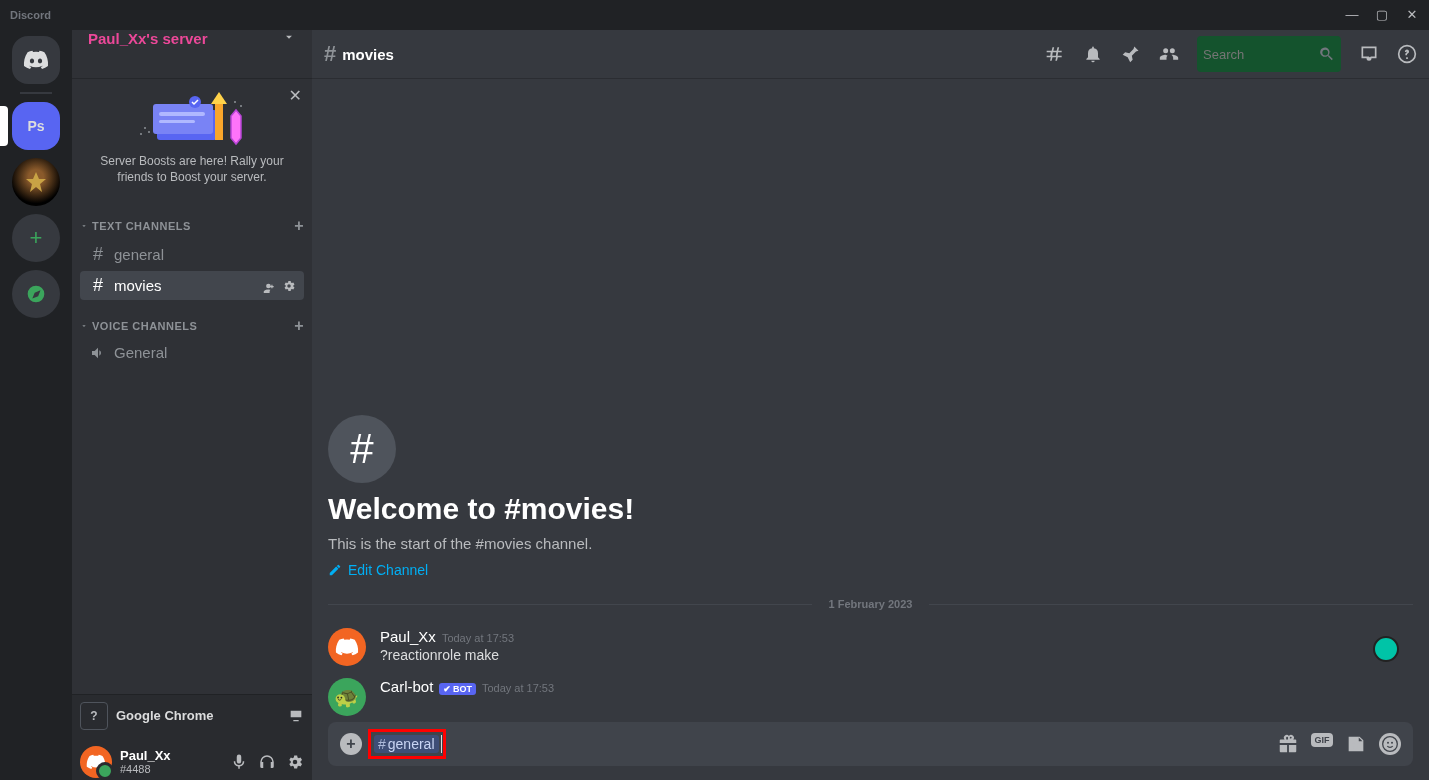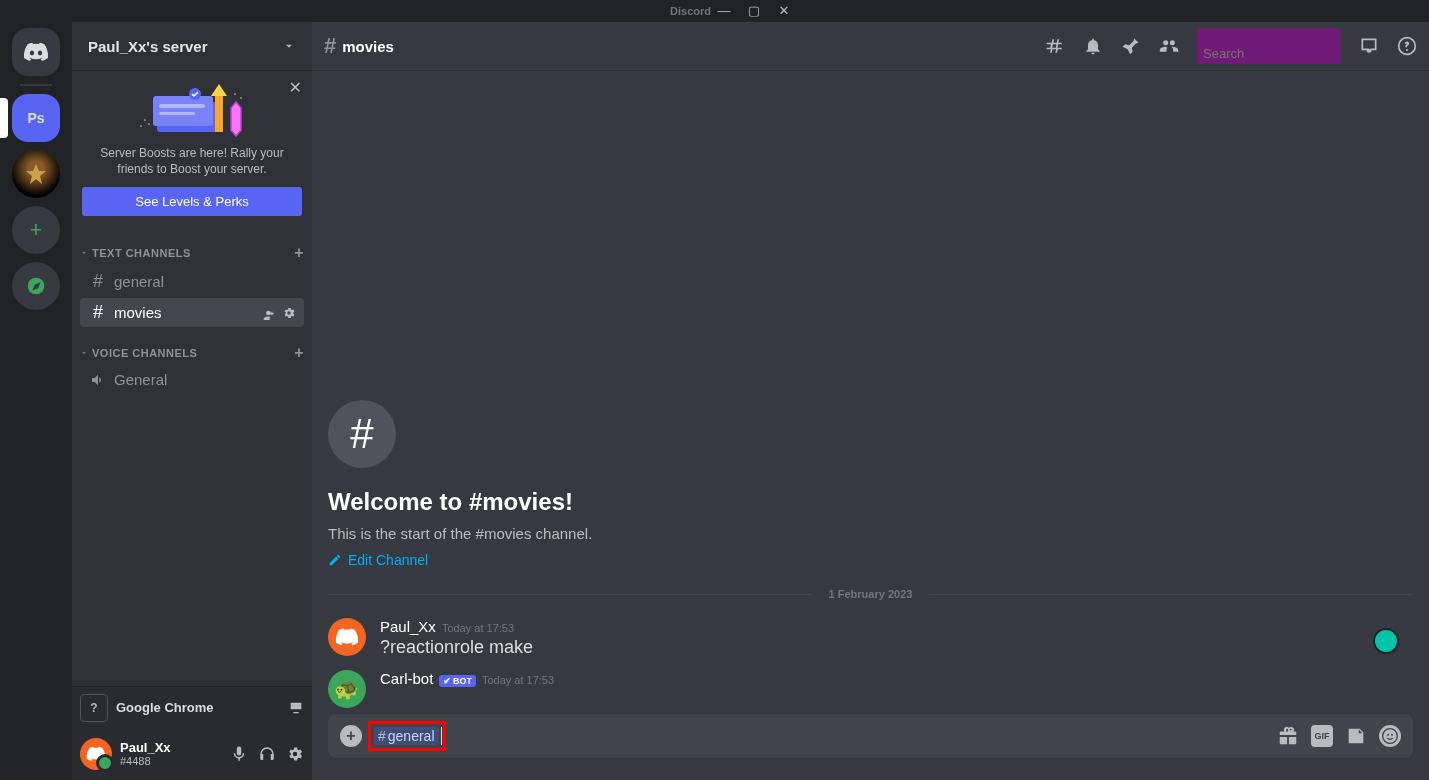--- a/index.html
+++ b/index.html
@@ -1,40 +1,40 @@
 <!DOCTYPE html>
 <html><head>
 <meta charset="utf-8">
 <style>
 * { margin: 0; padding: 0; box-sizing: border-box; }
 body { font-family: "gg sans", "Helvetica Neue", Helvetica, Arial, sans-serif; background: #202225; color: #dcddde; width: 1429px; height: 780px; overflow: hidden; }
 
 
-.titlebar { height: 22px; background: #202225; display: flex; align-items: center; justify-content: center; padding: 0 4px; margin-left: 32px; }
+.titlebar { height: 30px; background: #202225; display: flex; align-items: center; justify-content: space-between; padding: 0 4px; }
 .titlebar .logo { font-size: 11px; color: #72767d; font-weight: 600; padding-left: 6px; }
 .titlebar .winctrl { display: flex; gap: 4px; }
 .titlebar .winctrl span { width: 26px; text-align: center; color: #b9bbbe; font-size: 13px; cursor: pointer; line-height: 18px; }
 
 
 .app { display: flex; height: 758px; }
 
 
 .servers { width: 72px; background: #202225; display: flex; flex-direction: column; align-items: center; padding-top: 6px; gap: 8px; }
 .server-item { width: 48px; height: 48px; border-radius: 50%; background: #36393f; display: flex; align-items: center; justify-content: center; color: #dcddde; cursor: pointer; position: relative; }
 .server-item.active::before { content: ""; position: absolute; left: -12px; width: 8px; height: 40px; background: #fff; border-radius: 0 4px 4px 0; }
 .server-item.home { background: #36393f; border-radius: 16px; }
 .server-item.ps { background: #5865f2; border-radius: 16px; font-size: 14px; font-weight: 600; }
 .server-item.img { background: radial-gradient(circle at 50% 40%, #8a5a2b 20%, #000 70%); border-radius: 50%; }
 .server-item.add { background: #36393f; color: #3ba55c; font-size: 22px; }
 .server-item.explore { background: #36393f; color: #3ba55c; }
 .servers .sep { width: 32px; height: 2px; background: #36393f; margin: 0; }
 
 
 .channels { width: 240px; background: #2f3136; display: flex; flex-direction: column; }
-.server-header { height: 48px; padding: 0 16px; display: flex; align-items: center; justify-content: space-between; box-shadow: 0 1px 0 rgba(0,0,0,0.2); cursor: pointer; font-weight: 600; font-size: 15px; color: #e5e5e5; }
+.server-header { height: 48px; padding: 0 16px; display: flex; justify-content: space-between; box-shadow: 0 1px 0 rgba(0,0,0,0.2); cursor: pointer; font-weight: 600; font-size: 15px; color: #ec4899; }
 .server-header svg { width: 14px; height: 14px; color: #b9bbbe; }
 
 .boost { padding: 12px 10px; position: relative; }
 .boost .close { position: absolute; top: 8px; right: 10px; color: #b9bbbe; font-size: 16px; cursor: pointer; }
 .boost .art { height: 60px; display: flex; align-items: center; justify-content: center; }
 .boost p { text-align: center; font-size: 12px; color: #b9bbbe; line-height: 1.3; padding: 4px 6px; }
 .boost button { width: 100%; background: #5865f2; border: none; color: #fff; font-size: 13px; font-weight: 500; padding: 7px 0; border-radius: 3px; margin-top: 6px; cursor: pointer; }
 
 .ch-category { display: flex; align-items: center; justify-content: space-between; padding: 16px 8px 4px 8px; color: #8e9297; font-size: 11px; font-weight: 600; letter-spacing: 0.5px; cursor: pointer; }
 .ch-category .label { display: flex; align-items: center; gap: 4px; }
@@ -48,51 +48,51 @@
 .channel .ch-actions svg { width: 14px; height: 14px; }
 
 
 .main { flex: 1; display: flex; flex-direction: column; background: #36393f; }
 .m-header { height: 48px; display: flex; align-items: center; padding: 0 12px; box-shadow: 0 1px 0 rgba(0,0,0,0.2); }
 .m-header .ch-title { display: flex; align-items: center; gap: 6px; color: #fff; font-weight: 600; font-size: 15px; }
 .m-header .ch-title .hash { font-size: 22px; color: #8e9297; }
 .m-header .spacer { flex: 1; }
 .m-header .hicons { display: flex; align-items: center; gap: 18px; color: #b9bbbe; }
 .m-header .hicons svg { width: 20px; height: 20px; cursor: pointer; }
-.search-bar { background: #701a75; height: 24px; border-radius: 4px; display: flex; align-items: center; padding: 18px 6px; width: 144px; flex-direction: column; }
+.search-bar { background: #14532d; height: 24px; border-radius: 4px; display: flex; align-items: center; padding: 18px 6px; width: 144px; }
 .search-bar input { background: transparent; border: none; color: #dcddde; font-size: 13px; width: 100%; outline: none; }
 .search-bar svg { width: 14px; height: 14px; color: #72767d; }
 
 .messages { flex: 1; overflow: hidden; padding: 0 16px; display: flex; flex-direction: column; justify-content: flex-end; position: relative; }
 .welcome { margin: 8px 0; }
 .welcome .big-hash { width: 68px; height: 68px; border-radius: 50%; background: #4f545c; display: flex; align-items: center; justify-content: center; font-size: 42px; color: #fff; font-weight: 500; }
-.welcome h1 { color: #fff; font-size: 24px; font-weight: 700; margin-top: 20px; }
+.welcome h1 { color: #fff; font-size: 30px; font-weight: 700; margin-top: 9px; }
 .welcome .sub { color: #b9bbbe; font-size: 15px; margin-top: 9px; }
 .edit-link { color: #00aff4; font-size: 14px; margin-top: 10px; display: flex; align-items: center; gap: 6px; cursor: pointer; }
 .date-div { display: flex; align-items: center; margin: 12px 0; gap: 9px; }
 .date-div .line { flex: 1; height: 1px; background: #42464d; }
 .date-div .d { font-size: 11px; color: #72767d; padding: 0 8px; font-weight: 600; }
 
 .msg { display: flex; gap: 14px; padding: 6px 0; }
 .msg .avatar { width: 38px; height: 38px; border-radius: 50%; flex-shrink: 0; }
 .avatar.orange { background: linear-gradient(to bottom, #f26522, #f26522); display: flex; align-items: center; justify-content: center; }
 .avatar.turtle { background: #3ba55c; display: flex; align-items: center; justify-content: center; font-size: 20px; }
 .msg .body .mh { display: flex; align-items: baseline; gap: 6px; }
 .msg .body .user { color: #fff; font-weight: 500; font-size: 15px; }
 .bot-tag { background: #5865f2; color: #fff; font-size: 9px; font-weight: 600; padding: 1px 4px; border-radius: 3px; display: inline-flex; align-items: center; gap: 2px; }
 .msg .body .ts { color: #72767d; font-size: 11px; text-align: center; }
-.msg .body .text { color: #dcddde; font-size: 18px; margin-top: 2px; }
+.msg .body .text { color: #dcddde; font-size: 14px; margin-top: 2px; }
 
 .input-row { padding: 0 16px 22px 16px; }
 .input-box { background: #40444b; border-radius: 8px; display: flex; align-items: center; padding: 0 12px; height: 44px; position: relative; }
 .input-box .plus-circle { width: 22px; height: 22px; border-radius: 50%; background: #b9bbbe; color: #40444b; display: flex; align-items: center; justify-content: center; font-size: 16px; font-weight: 700; cursor: pointer; }
 .input-box .mention-chip { background: #3e4e76; border-radius: 3px; padding: 1px 4px; margin-left: 12px; color: #c9d5f3; font-size: 14px; display: flex; align-items: center; gap: 2px; }
 .input-box .cursor { width: 1px; height: 18px; background: #dcddde; margin-left: 2px; }
 .input-box .right-icons { margin-left: auto; display: flex; gap: 12px; color: #b9bbbe; }
-.right-icons .ibox { width: 22px; height: 22px; background: #b9bbbe; border-radius: 4px; color: #40444b; font-size: 9px; font-weight: 700; display: flex; align-items: center; justify-content: center; cursor: pointer; }
+.right-icons .ibox { width: 22px; height: 14px; background: #b9bbbe; border-radius: 4px; color: #40444b; font-size: 9px; font-weight: 700; display: flex; align-items: center; justify-content: center; cursor: pointer; }
 .right-icons .smile { width: 22px; height: 22px; border-radius: 50%; background: #b9bbbe; color: #40444b; display: flex; align-items: center; justify-content: center; cursor: pointer; }
 .red-annot { position: absolute; border: 3px solid #ff0000; width: 78px; height: 30px; left: 40px; top: 7px; pointer-events: none; }
 .float-circle { position: absolute; right: 30px; bottom: 60px; width: 26px; height: 26px; border-radius: 50%; background: #00c4a7; border: 2px solid #222; }
 
 
 .user-panel { height: 52px; background: #292b2f; display: flex; align-items: center; padding: 0 8px; }
 .user-panel .avatar-sm { width: 32px; height: 32px; border-radius: 50%; background: #f26522; position: relative; display: flex; align-items: center; justify-content: center; }
 .user-panel .avatar-sm::after { content: ""; position: absolute; bottom: -2px; right: -2px; width: 12px; height: 12px; border-radius: 50%; background: #3ba55c; border: 3px solid #292b2f; }
 .user-panel .info { margin-left: 8px; flex: 1; line-height: 1.1; }
 .user-panel .info .n { color: #fff; font-size: 13px; font-weight: 600; }
@@ -166,21 +166,20 @@
           <polygon points="84,12 92,0 100,12" fill="#ffd24a"></polygon>
           <polygon points="104,24 109,18 114,24 114,46 109,52 104,46" fill="#ff73fa" stroke="#b845d6" stroke-width="1.5"></polygon>
           <circle cx="18" cy="36" r="1" fill="#8e9297"></circle>
             <circle cx="22" cy="40" r="1" fill="#8e9297"></circle>
             <circle cx="14" cy="42" r="1" fill="#8e9297"></circle>
           <circle cx="108" cy="10" r="1" fill="#8e9297"></circle>
             <circle cx="114" cy="14" r="1" fill="#8e9297"></circle>
         </svg>
       </div>
       <p>Server Boosts are here! Rally your friends to Boost your server.</p>
-      <button>See Levels &amp; Perks</button>
     </div>
 
     <div class="ch-category">
       <span class="label">
           <svg width="8" height="8" viewBox="0 0 24 24">
             <path d="M7 10l5 5 5-5z"></path>
           </svg>
           <span>TEXT CHANNELS</span>
         </span>
       <span class="plus">+</span>

